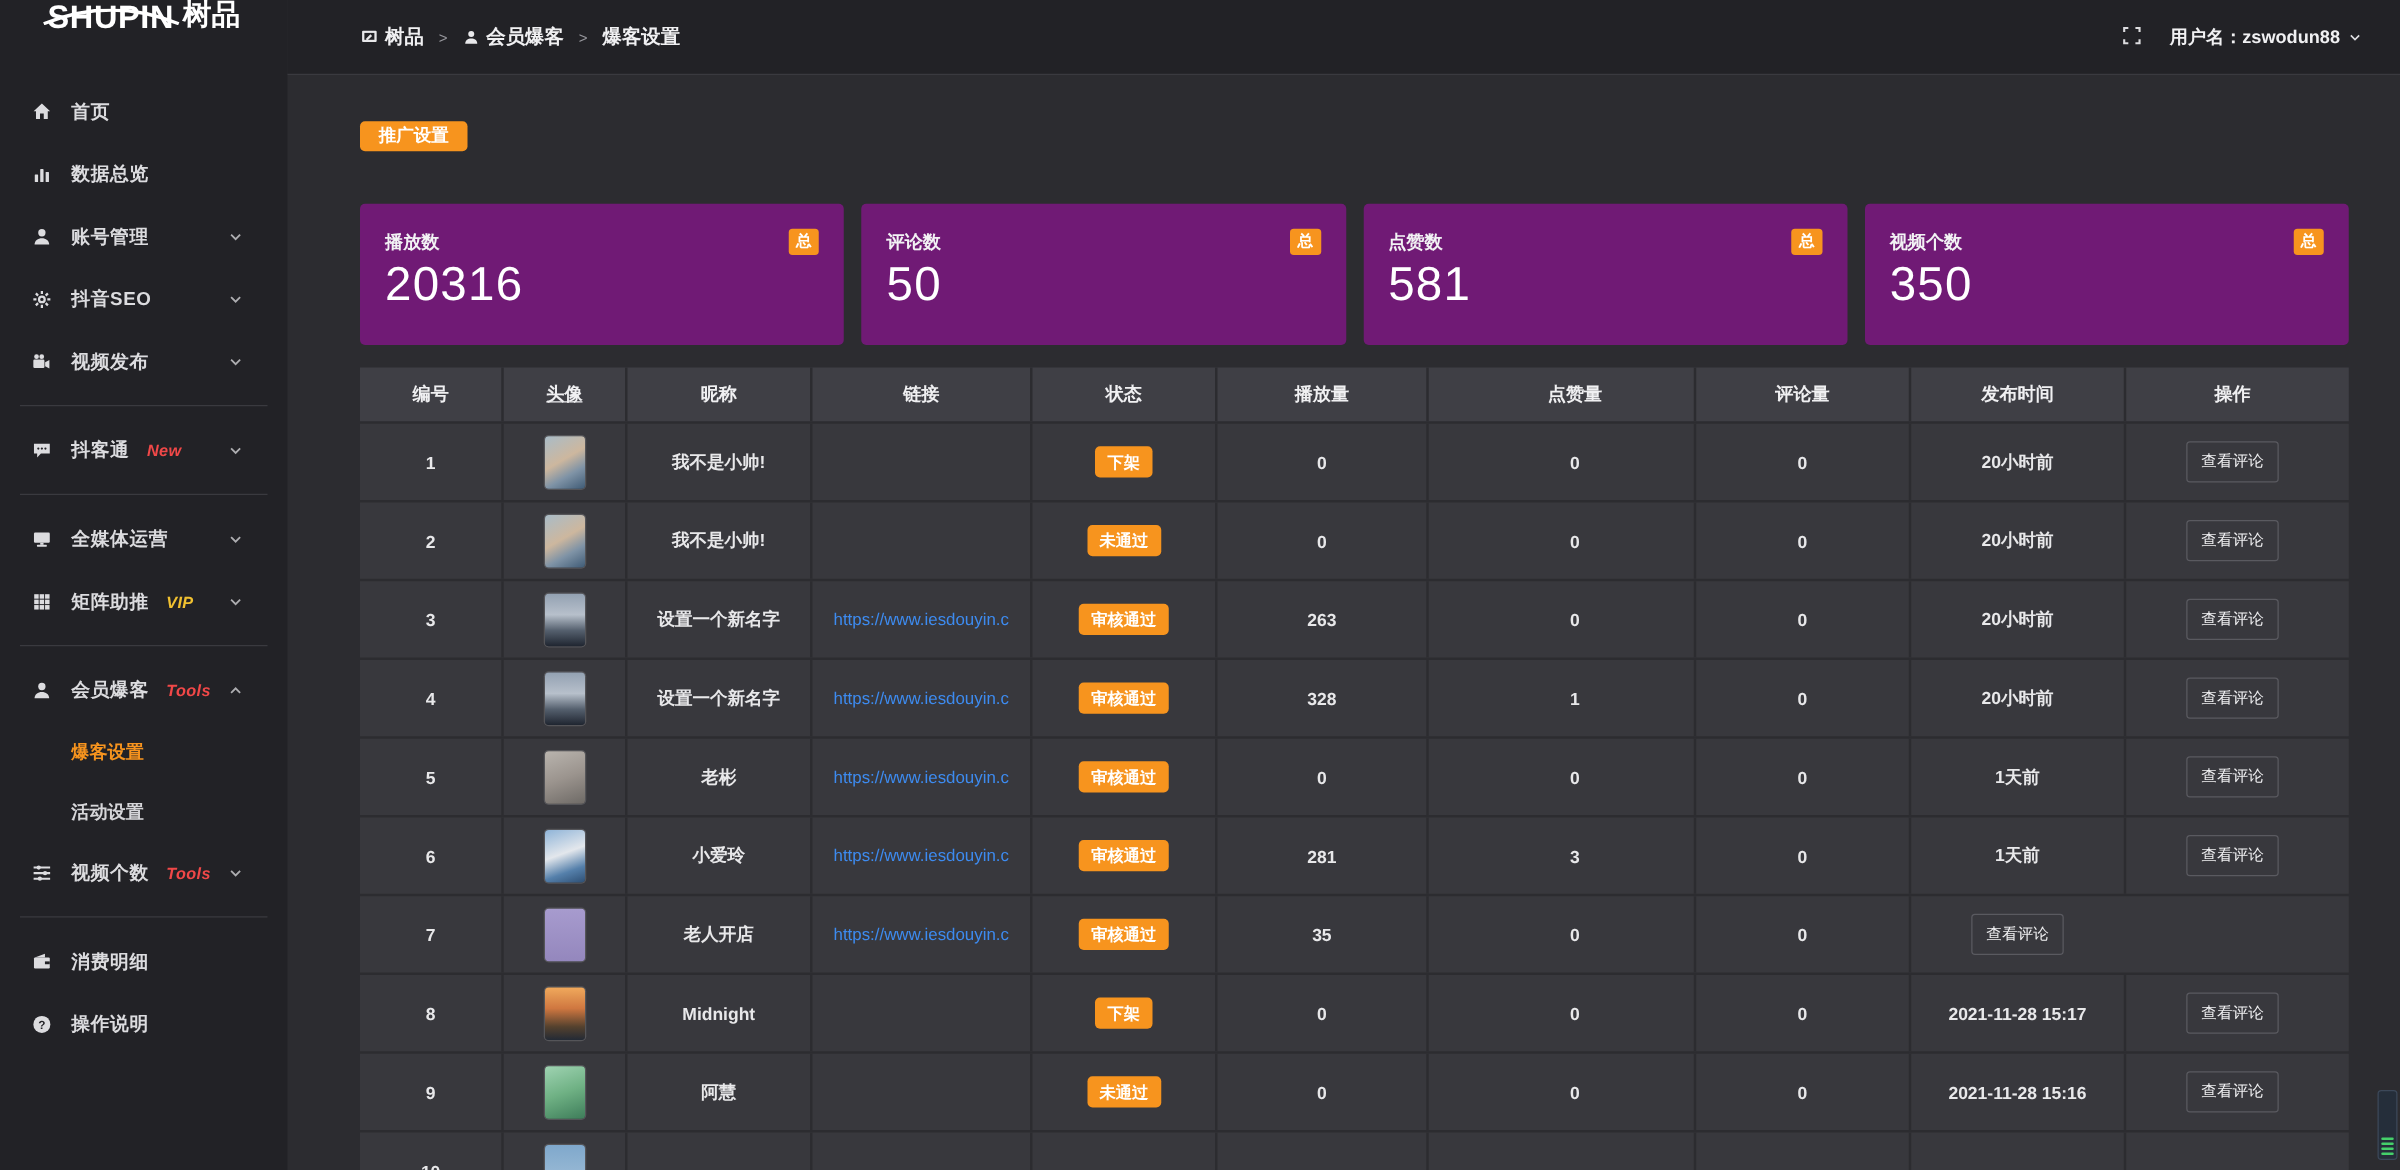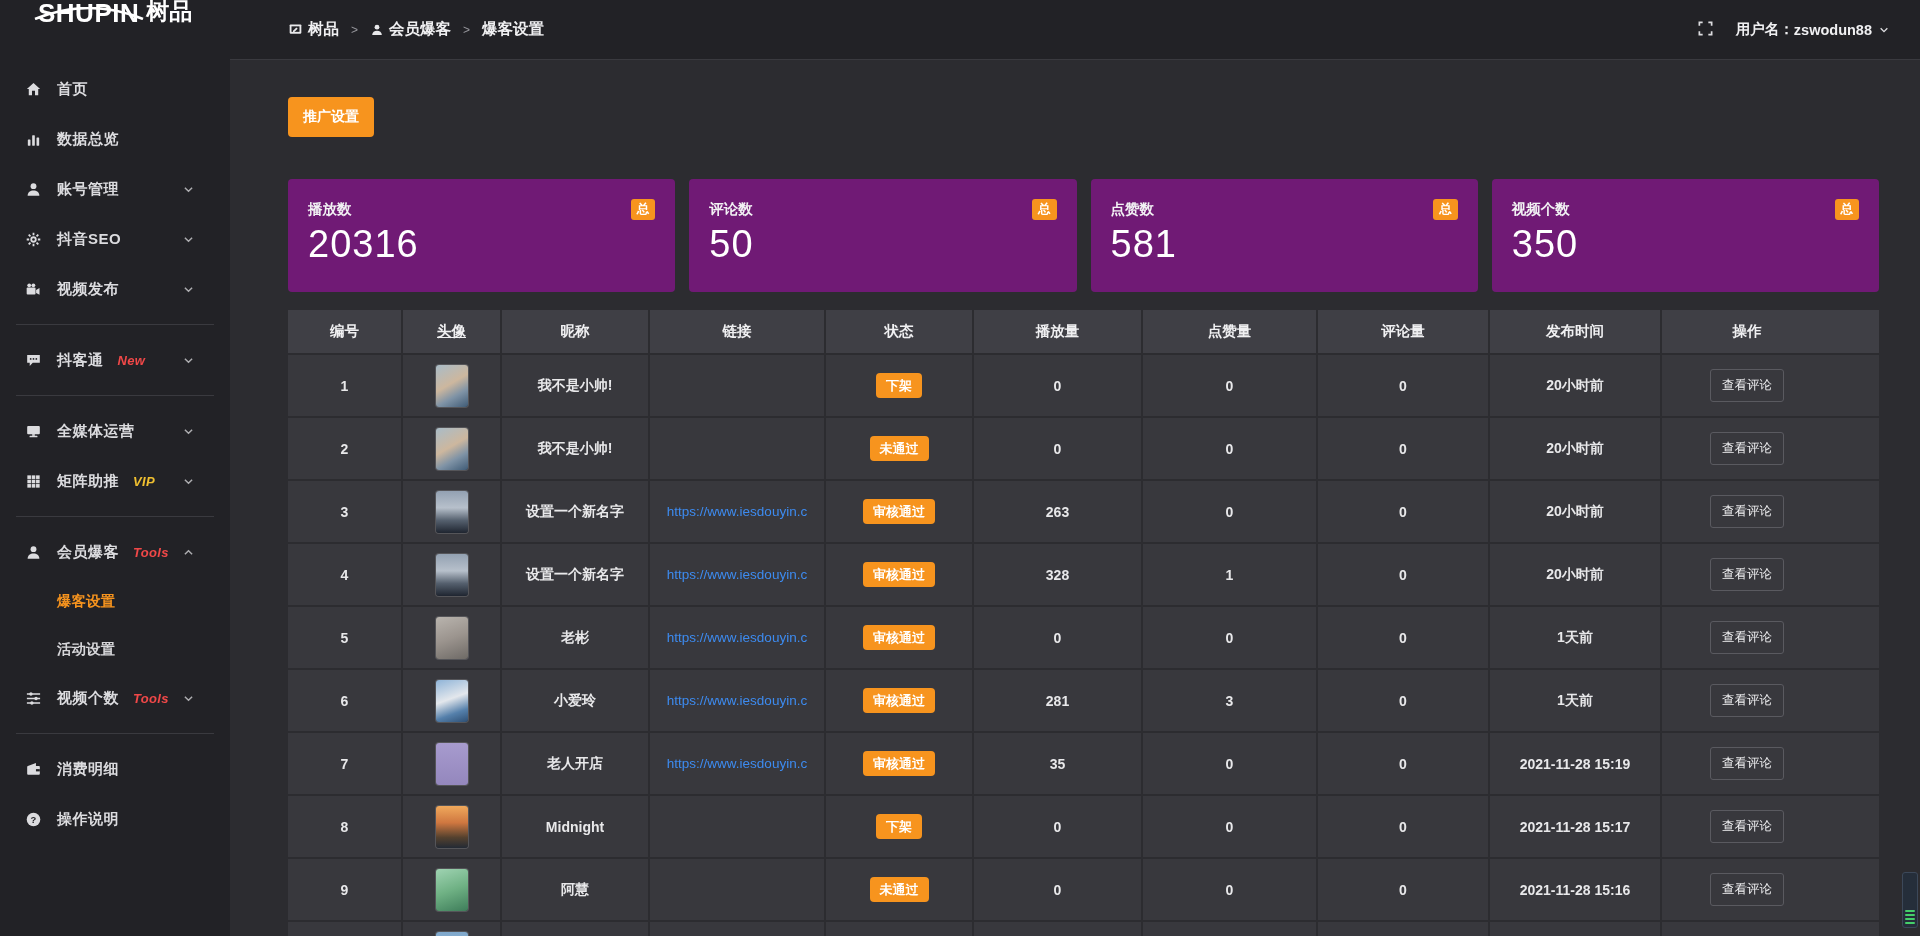--- a/index.html
+++ b/index.html
@@ -36,39 +36,39 @@
   .crumb { display:flex; align-items:center; cursor:pointer; }
   .crumb .ic { margin-right:5px; }
   .crumb-sep { color:#97979c; font-size:12px; margin:0 12px; font-weight:400; }
   .topbar-right { margin-left:auto; display:flex; align-items:flex-start; }
   .fs-btn { cursor:pointer; display:flex; margin-right:22px; }
   .user-box { display:flex; align-items:center; cursor:pointer; font-size:14.5px; font-weight:700; color:#f0f0f2; }
   .user-box .ic { margin-left:6px; }
 
   .content { flex:1; padding:37px 41px 0 58px; position:relative; }
 
-  .promo-btn { background:#f7941e; color:#fff; border:none; border-radius:4px; height:40px; padding:0 15px; font-size:14px; font-weight:700; cursor:pointer; font-family:inherit; }
+  .promo-btn { background:#f7941e; color:#fff; border:none; border-radius:4px; height:24px; padding:0 15px; font-size:14px; font-weight:700; cursor:pointer; font-family:inherit; }
 
   
   .stats-row { display:flex; gap:14px; margin-top:42px; }
   .stat-card { flex:1; background:#701a75; border-radius:4px; height:113px; padding:21px 20px; position:relative; }
   .stat-label { font-size:14.5px; font-weight:700; color:#f2f2f4; }
   .stat-value { font-size:38px; font-weight:400; color:#fff; margin-top:4px; letter-spacing:1px; }
   .stat-badge { position:absolute; top:20px; right:20px; background:#f7941e; color:#fff; font-size:12.5px; font-weight:700; padding:3px 6px; border-radius:3px; line-height:1.2; }
 
   
   .table { margin-top:18px; }
   .t-header { display:flex; background:#3f3f45; height:43px; }
   .th { display:flex; align-items:center; justify-content:center; font-size:14.5px; font-weight:700; color:#f0f0f2; border-right:2px solid #2c2c30; }
   .th:last-child { border-right:none; }
   .t-row { display:flex; background:#38383d; height:61px; margin-top:2px; }
   .td { display:flex; align-items:center; justify-content:center; font-size:14px; font-weight:700; color:#e8e8ea; border-right:2px solid #2c2c30; overflow:hidden; }
   .td:last-child { border-right:none; }
   .c0{width:115px;} .c1{width:99px;text-decoration:underline;} .c2{width:148px;} .c3{width:176px;} .c4{width:148px;}
-  .c5{width:169px;} .c6{width:175px;} .c7{width:172px;} .c8{width:172px;} .c9{width:170px;}
+  .c5{width:169px;} .c6{width:192px;margin-left:22px;} .c7{width:172px;} .c8{width:172px;} .c9{width:170px;}
   .avatar { width:32px; height:42px; border-radius:3px; background:#555; box-shadow:0 0 0 1px rgba(255,255,255,.15); }
   .row-link { color:#3d8bf0; font-size:13.5px; font-weight:400; text-decoration:none; white-space:nowrap; cursor:pointer; }
   .status-badge { background:#f7941e; color:#fff; font-size:13px; font-weight:700; padding:6px 10px; border-radius:4px; line-height:1; white-space:nowrap; }
   .action-btn { background:transparent; border:1px solid #5a5a60; color:#f0f0f2; font-size:12.5px; padding:7px 11px; border-radius:3px; cursor:pointer; font-family:inherit; white-space:nowrap; }
 
   
   .floating-widget { position:absolute; right:2px; bottom:8px; width:16px; height:56px; background:#252e3a; border:1px solid #3c4859; border-radius:3px; display:flex; flex-direction:column; justify-content:flex-end; align-items:center; padding-bottom:3px; gap:2px; cursor:pointer; }
   .floating-widget i { display:block; width:10px; height:2px; background:#45d06a; border-radius:1px; }
 </style>
 </head>
@@ -481,21 +481,20 @@
               <div class="td c2">老人开店</div>
               <div class="td c3">
                 <a class="row-link">https://www.iesdouyin.c</a>
               </div>
               <div class="td c4">
                 <span class="status-badge">审核通过</span>
               </div>
               <div class="td c5">35</div>
               <div class="td c6">0</div>
               <div class="td c7">0</div>
-              <div class="td c8">2021-11-28 15:19</div>
               <div class="td c9">
                 <button class="action-btn">查看评论</button>
               </div>
             </div>
             <div class="t-row">
               <div class="td c0">8</div>
               <div class="td c1">
                 <div class="avatar" style="background:linear-gradient(180deg,#f0a95c 0%,#cf7740 40%,#54412e 75%,#232a35 100%)"></div>
               </div>
               <div class="td c2">Midnight</div>

